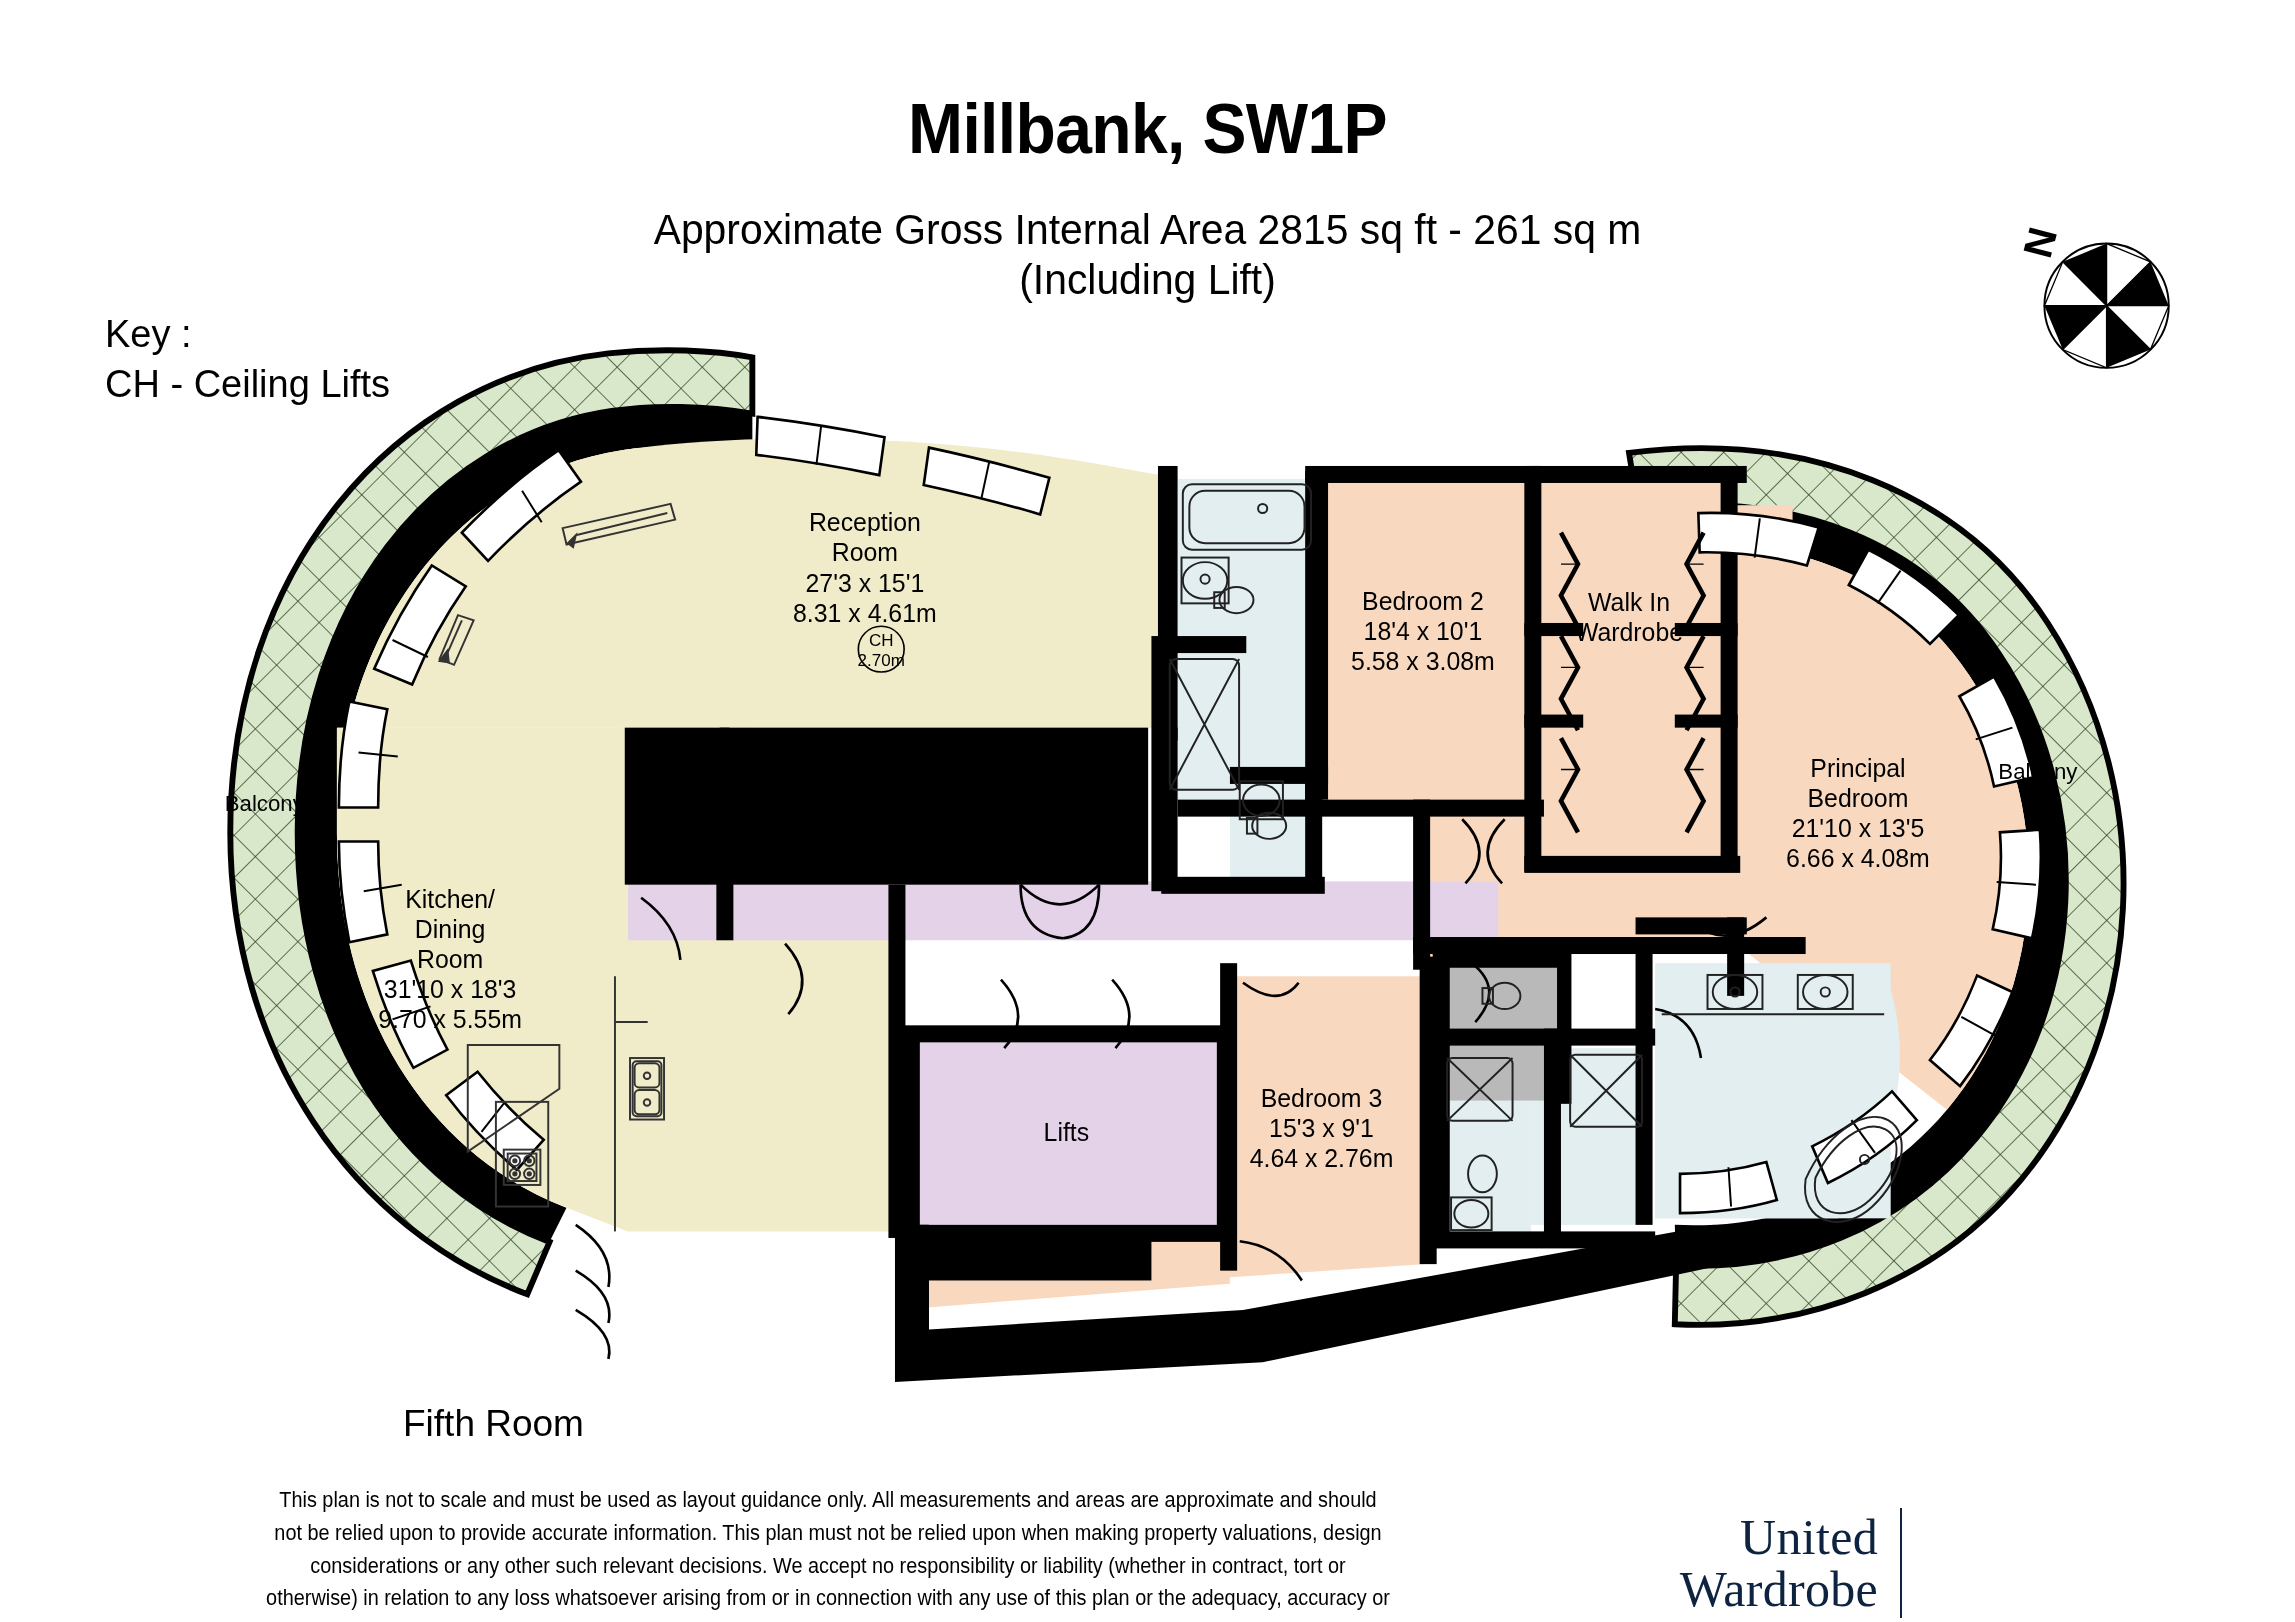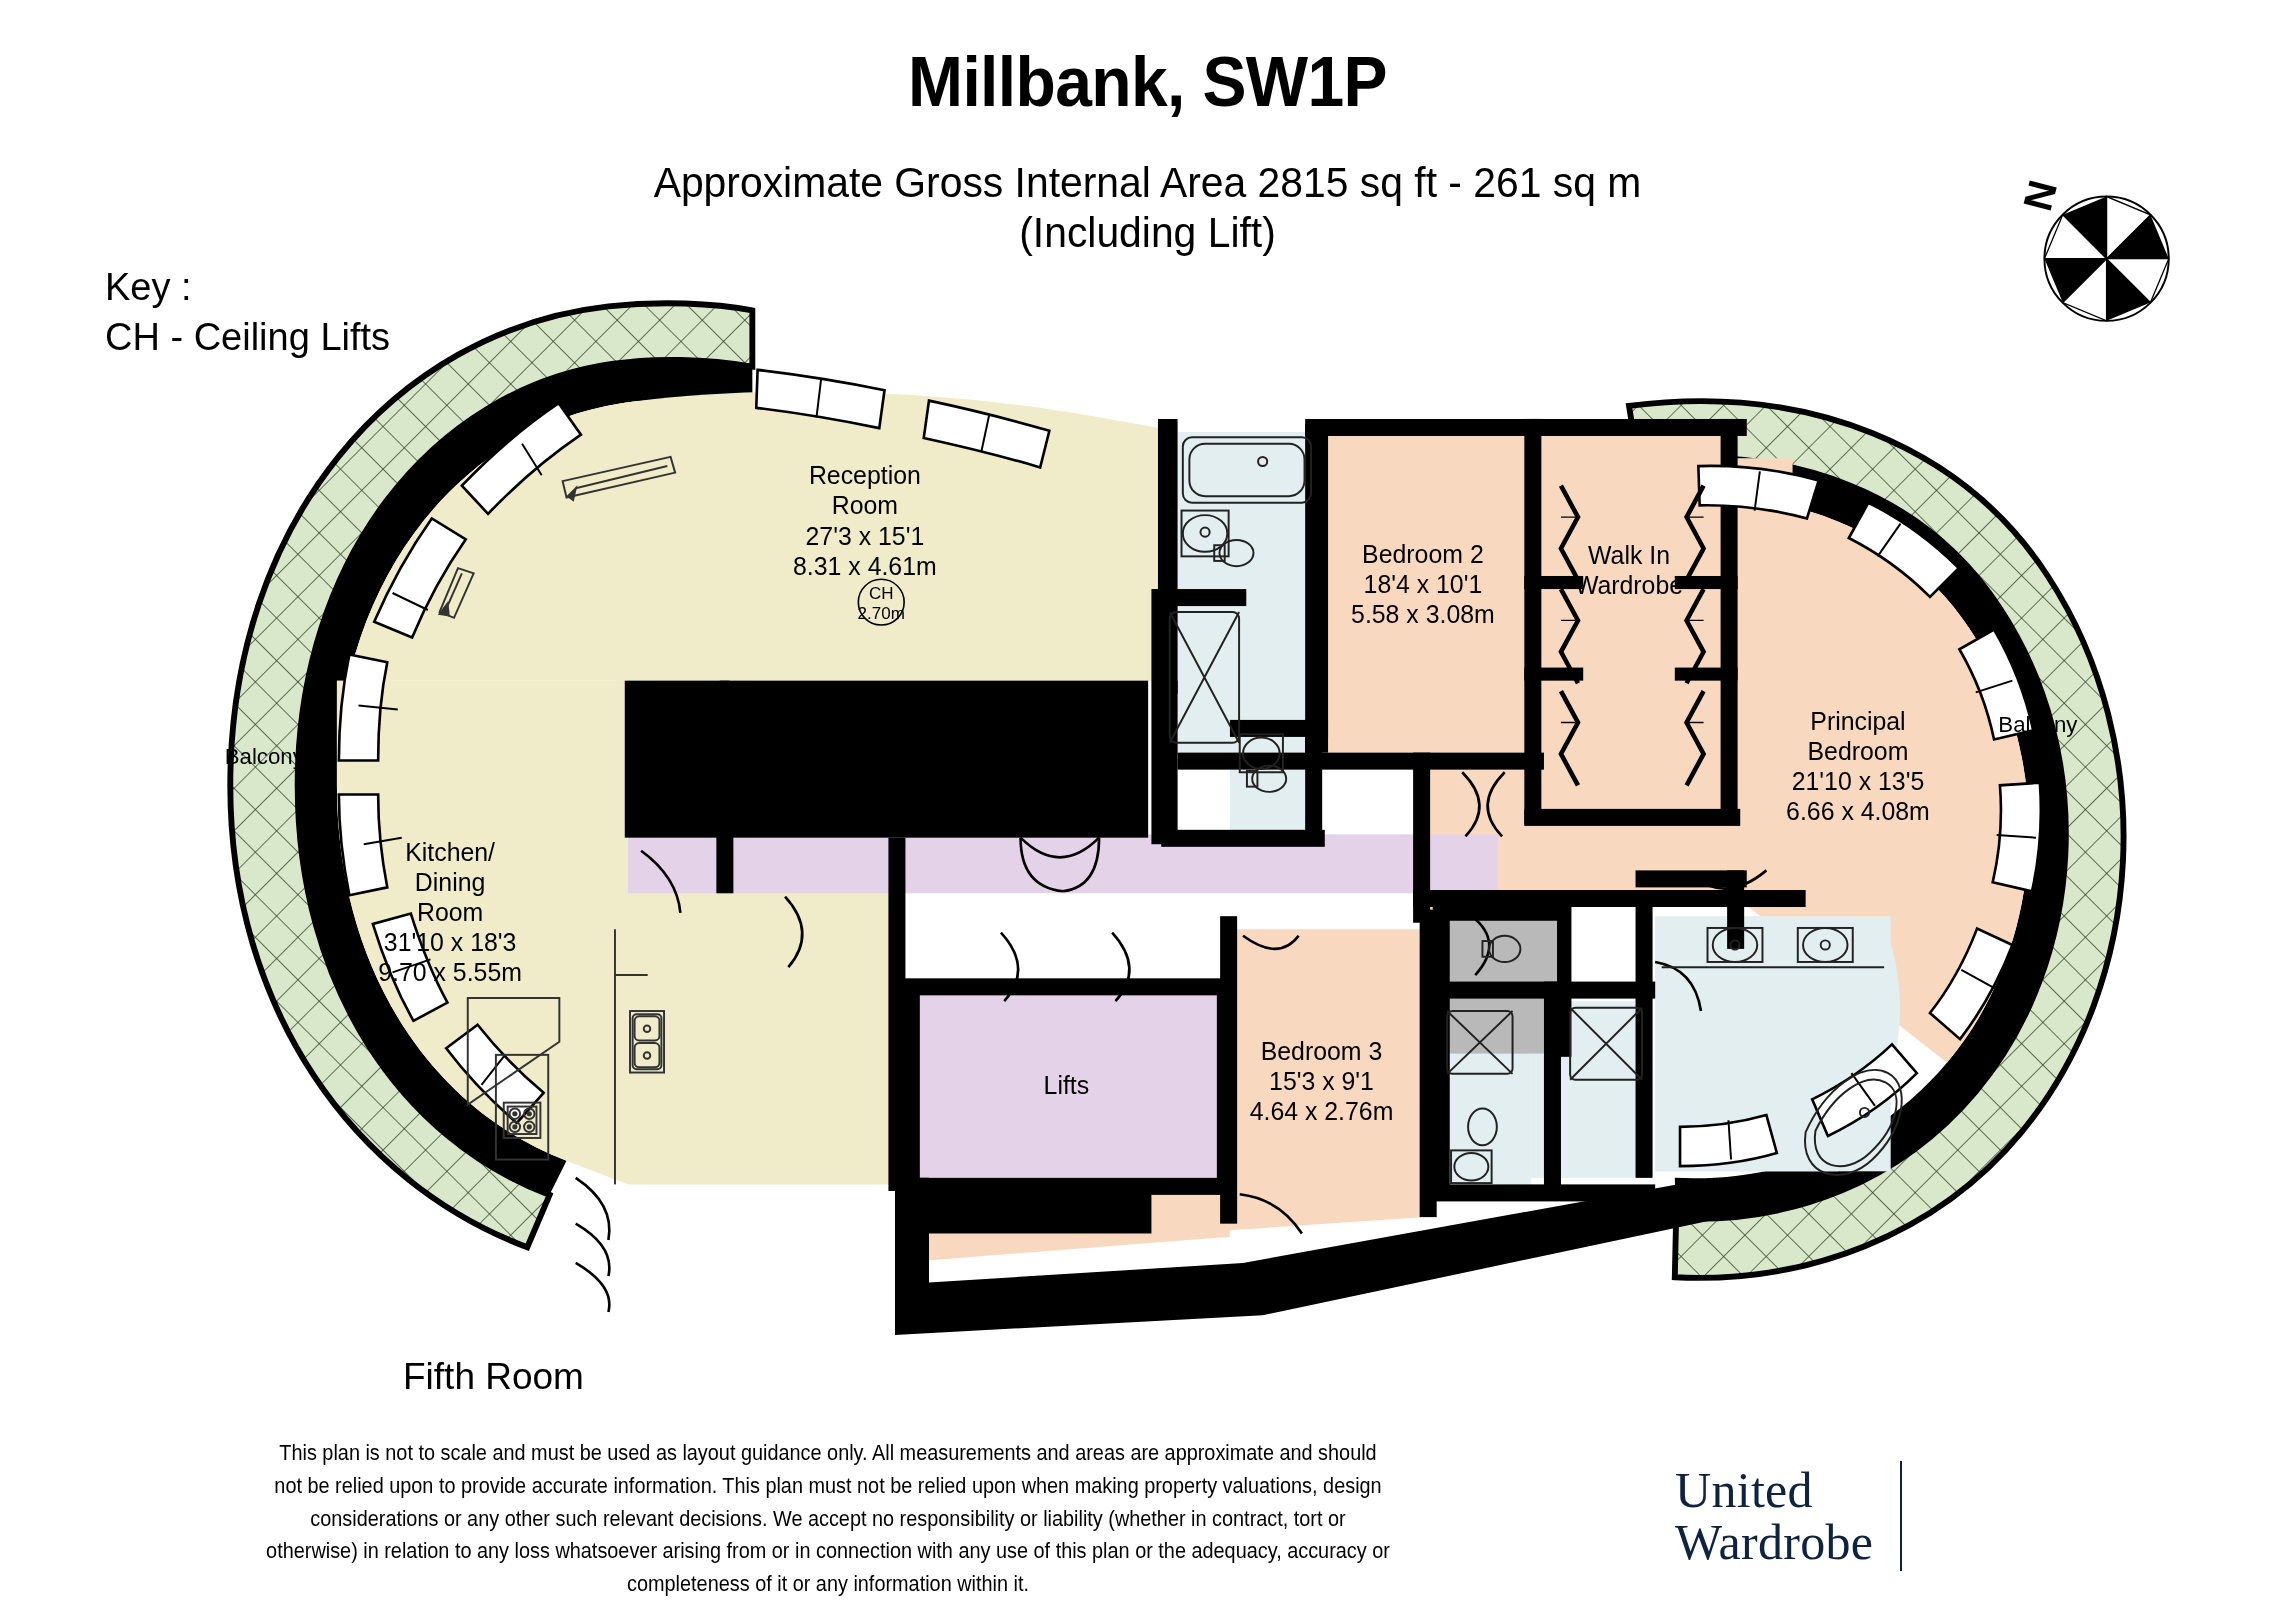--- a/index.html
+++ b/index.html
@@ -1,19 +1,19 @@
 <!DOCTYPE html>
 <html style="font-size:10.5px"><head>
 <meta charset="utf-8">
 <style>
   html,body{margin:0;padding:0;background:#ffffff;}
   body{width:2295px;height:1623px;position:relative;overflow:hidden;
        font-family:"Liberation Sans",sans-serif;color:#000;}
 
-  .page{position:absolute;inset:0;}
+  .page{position:absolute;inset:0;margin-top:47px;}
 
   
   #title{position:absolute;left:0;right:0;top:41px;text-align:center;
          font-size:71px;font-weight:bold;letter-spacing:-0.7px;
          font-family:"Liberation Sans Narrow","Liberation Sans",sans-serif;
          transform:scaleX(.93);}
   #subtitle{position:absolute;left:0;right:0;top:158px;text-align:center;
             font-size:43px;line-height:1.16;font-weight:400;
             font-family:"Liberation Sans Narrow","Liberation Sans",sans-serif;
             transform:scaleX(.95);}
@@ -27,21 +27,21 @@
 
   
   #disclaimer{position:absolute;left:216px;top:1437px;width:1224px;
               text-align:center;font-size:21.6px;line-height:1.52;
               font-family:"Liberation Sans Narrow","Liberation Sans",sans-serif;
               transform:scaleX(.92);transform-origin:center top;}
 
   
   #logo{position:absolute;left:1675px;top:1440px;width:563px;height:151px;
         color:#0d2340;display:flex;align-items:center;}
-  #logo .uk{font-size:50px;line-height:1.04;width:203px;
+  #logo .uk{font-size:50px;line-height:1.04;text-align:right;width:203px;
             font-family:"Liberation Serif",serif;font-weight:400;letter-spacing:0.3px;}
   #logo .bar{width:2px;height:110px;background:#0d2340;margin:0 22px;}
   #logo .sr{display:flex;flex-direction:column;}
   #logo .soth{font-size:68px;line-height:1;font-family:"Liberation Serif",serif;
                font-weight:400;letter-spacing:-0.7px;}
   #logo .intl{font-size:27.5px;letter-spacing:3.6px;margin-top:10.5px;
               font-family:"Liberation Sans",sans-serif;font-weight:300;}
 
   
   #plansvg{position:absolute;left:0;top:0;}

